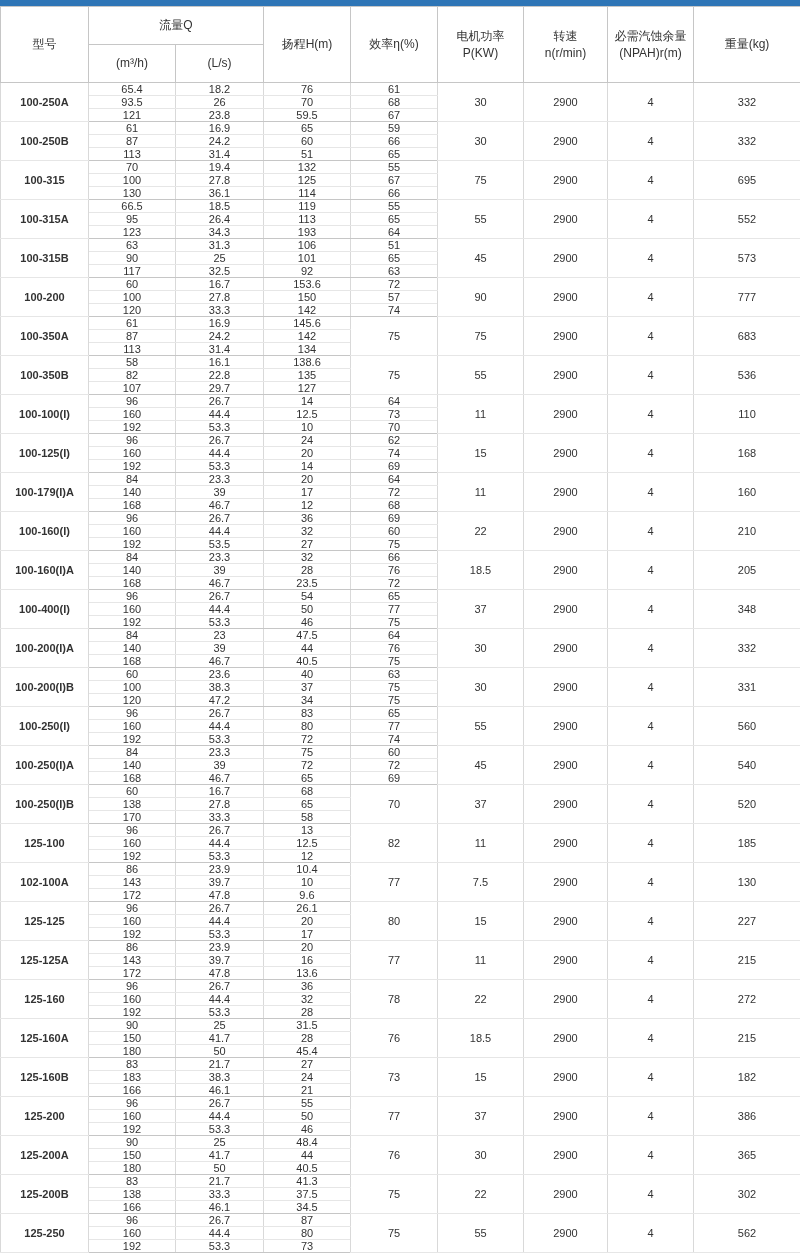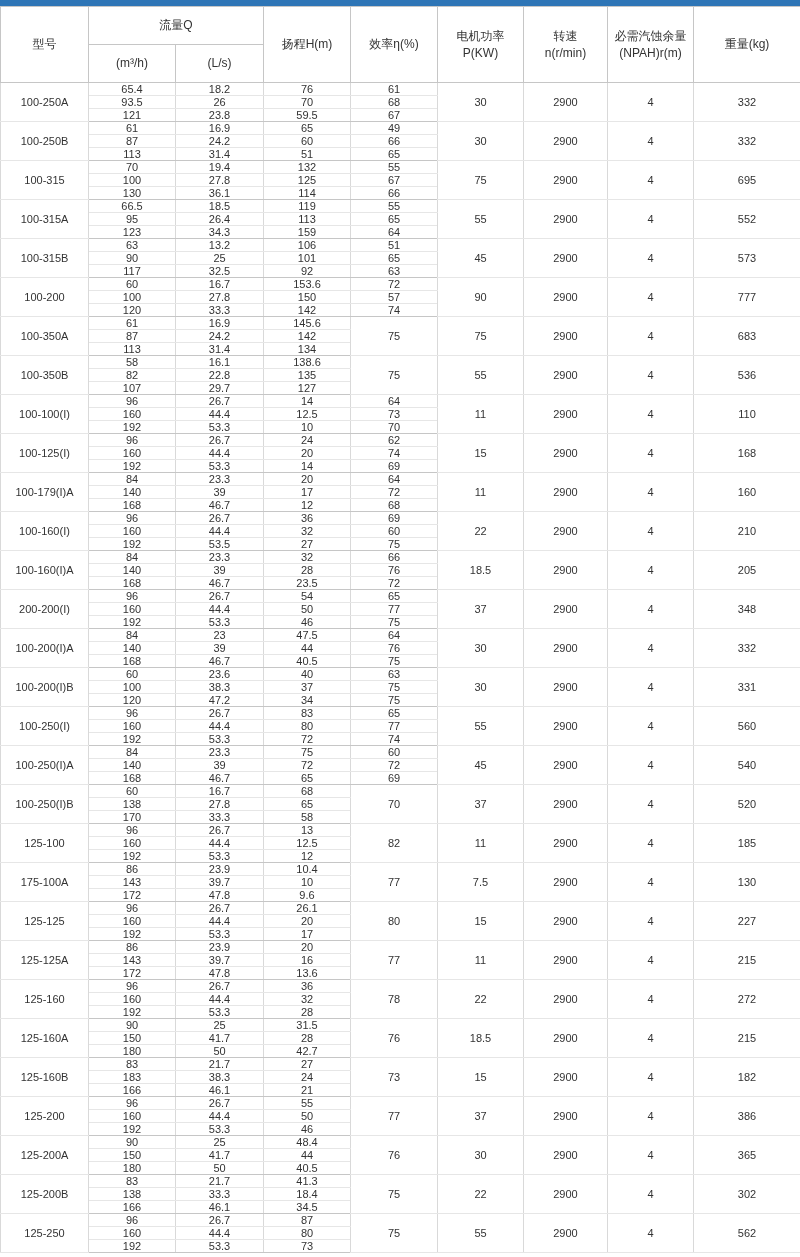--- a/index.html
+++ b/index.html
@@ -46,21 +46,21 @@
     text-align: center;
     vertical-align: middle;
     padding: 0;
     height: 12px;
     line-height: 12px;
     overflow: hidden;
     white-space: nowrap;
   }
   .spec-table tr.group-end td { border-bottom: 1px solid #c6c6c6; }
   .spec-table tr.group-start td { border-top: 1px solid #c6c6c6; }
-  .spec-table td.model-cell { font-size: 11px; }
+  .spec-table td.model-cell { font-size: 11px; font-weight: bold; }
 </style>
 </head>
 <body>
 
 <div class="page">
   <div class="top-accent-bar" style="background: rgb(46, 117, 182);"></div>
 
   <table class="spec-table">
     <colgroup>
       <col style="width:88px">
@@ -114,21 +114,21 @@
           <td class="flow-m3h-cell">121</td>
           <td class="flow-ls-cell">23.8</td>
           <td class="head-cell">59.5</td>
           <td class="efficiency-cell">67</td>
         </tr>
         <tr class="group-start">
           <td class="model-cell" rowspan="3">100-250B</td>
           <td class="flow-m3h-cell">61</td>
           <td class="flow-ls-cell">16.9</td>
           <td class="head-cell">65</td>
-          <td class="efficiency-cell">49</td>
+          <td class="efficiency-cell">59</td>
           <td class="power-cell" rowspan="3">30</td>
           <td class="speed-cell" rowspan="3">2900</td>
           <td class="npsh-cell" rowspan="3">4</td>
           <td class="weight-cell" rowspan="3">332</td>
         </tr>
         <tr>
           <td class="flow-m3h-cell">87</td>
           <td class="flow-ls-cell">24.2</td>
           <td class="head-cell">60</td>
           <td class="efficiency-cell">66</td>
@@ -175,27 +175,27 @@
         </tr>
         <tr>
           <td class="flow-m3h-cell">95</td>
           <td class="flow-ls-cell">26.4</td>
           <td class="head-cell">113</td>
           <td class="efficiency-cell">65</td>
         </tr>
         <tr class="group-end">
           <td class="flow-m3h-cell">123</td>
           <td class="flow-ls-cell">34.3</td>
-          <td class="head-cell">159</td>
+          <td class="head-cell">193</td>
           <td class="efficiency-cell">64</td>
         </tr>
         <tr class="group-start">
           <td class="model-cell" rowspan="3">100-315B</td>
           <td class="flow-m3h-cell">63</td>
-          <td class="flow-ls-cell">13.2</td>
+          <td class="flow-ls-cell">31.3</td>
           <td class="head-cell">106</td>
           <td class="efficiency-cell">51</td>
           <td class="power-cell" rowspan="3">45</td>
           <td class="speed-cell" rowspan="3">2900</td>
           <td class="npsh-cell" rowspan="3">4</td>
           <td class="weight-cell" rowspan="3">573</td>
         </tr>
         <tr>
           <td class="flow-m3h-cell">90</td>
           <td class="flow-ls-cell">25</td>
@@ -382,21 +382,21 @@
           <td class="head-cell">28</td>
           <td class="efficiency-cell">76</td>
         </tr>
         <tr class="group-end">
           <td class="flow-m3h-cell">168</td>
           <td class="flow-ls-cell">46.7</td>
           <td class="head-cell">23.5</td>
           <td class="efficiency-cell">72</td>
         </tr>
         <tr class="group-start">
-          <td class="model-cell" rowspan="3">200-200(I)</td>
+          <td class="model-cell" rowspan="3">100-400(I)</td>
           <td class="flow-m3h-cell">96</td>
           <td class="flow-ls-cell">26.7</td>
           <td class="head-cell">54</td>
           <td class="efficiency-cell">65</td>
           <td class="power-cell" rowspan="3">37</td>
           <td class="speed-cell" rowspan="3">2900</td>
           <td class="npsh-cell" rowspan="3">4</td>
           <td class="weight-cell" rowspan="3">348</td>
         </tr>
         <tr>
@@ -539,21 +539,21 @@
           <td class="flow-m3h-cell">160</td>
           <td class="flow-ls-cell">44.4</td>
           <td class="head-cell">12.5</td>
         </tr>
         <tr class="group-end">
           <td class="flow-m3h-cell">192</td>
           <td class="flow-ls-cell">53.3</td>
           <td class="head-cell">12</td>
         </tr>
         <tr class="group-start">
-          <td class="model-cell" rowspan="3">175-100A</td>
+          <td class="model-cell" rowspan="3">102-100A</td>
           <td class="flow-m3h-cell">86</td>
           <td class="flow-ls-cell">23.9</td>
           <td class="head-cell">10.4</td>
           <td class="efficiency-cell" rowspan="3">77</td>
           <td class="power-cell" rowspan="3">7.5</td>
           <td class="speed-cell" rowspan="3">2900</td>
           <td class="npsh-cell" rowspan="3">4</td>
           <td class="weight-cell" rowspan="3">130</td>
         </tr>
         <tr>
@@ -641,21 +641,21 @@
           <td class="weight-cell" rowspan="3">215</td>
         </tr>
         <tr>
           <td class="flow-m3h-cell">150</td>
           <td class="flow-ls-cell">41.7</td>
           <td class="head-cell">28</td>
         </tr>
         <tr class="group-end">
           <td class="flow-m3h-cell">180</td>
           <td class="flow-ls-cell">50</td>
-          <td class="head-cell">42.7</td>
+          <td class="head-cell">45.4</td>
         </tr>
         <tr class="group-start">
           <td class="model-cell" rowspan="3">125-160B</td>
           <td class="flow-m3h-cell">83</td>
           <td class="flow-ls-cell">21.7</td>
           <td class="head-cell">27</td>
           <td class="efficiency-cell" rowspan="3">73</td>
           <td class="power-cell" rowspan="3">15</td>
           <td class="speed-cell" rowspan="3">2900</td>
           <td class="npsh-cell" rowspan="3">4</td>
@@ -720,21 +720,21 @@
           <td class="head-cell">41.3</td>
           <td class="efficiency-cell" rowspan="3">75</td>
           <td class="power-cell" rowspan="3">22</td>
           <td class="speed-cell" rowspan="3">2900</td>
           <td class="npsh-cell" rowspan="3">4</td>
           <td class="weight-cell" rowspan="3">302</td>
         </tr>
         <tr>
           <td class="flow-m3h-cell">138</td>
           <td class="flow-ls-cell">33.3</td>
-          <td class="head-cell">18.4</td>
+          <td class="head-cell">37.5</td>
         </tr>
         <tr class="group-end">
           <td class="flow-m3h-cell">166</td>
           <td class="flow-ls-cell">46.1</td>
           <td class="head-cell">34.5</td>
         </tr>
         <tr class="group-start">
           <td class="model-cell" rowspan="3">125-250</td>
           <td class="flow-m3h-cell">96</td>
           <td class="flow-ls-cell">26.7</td>

